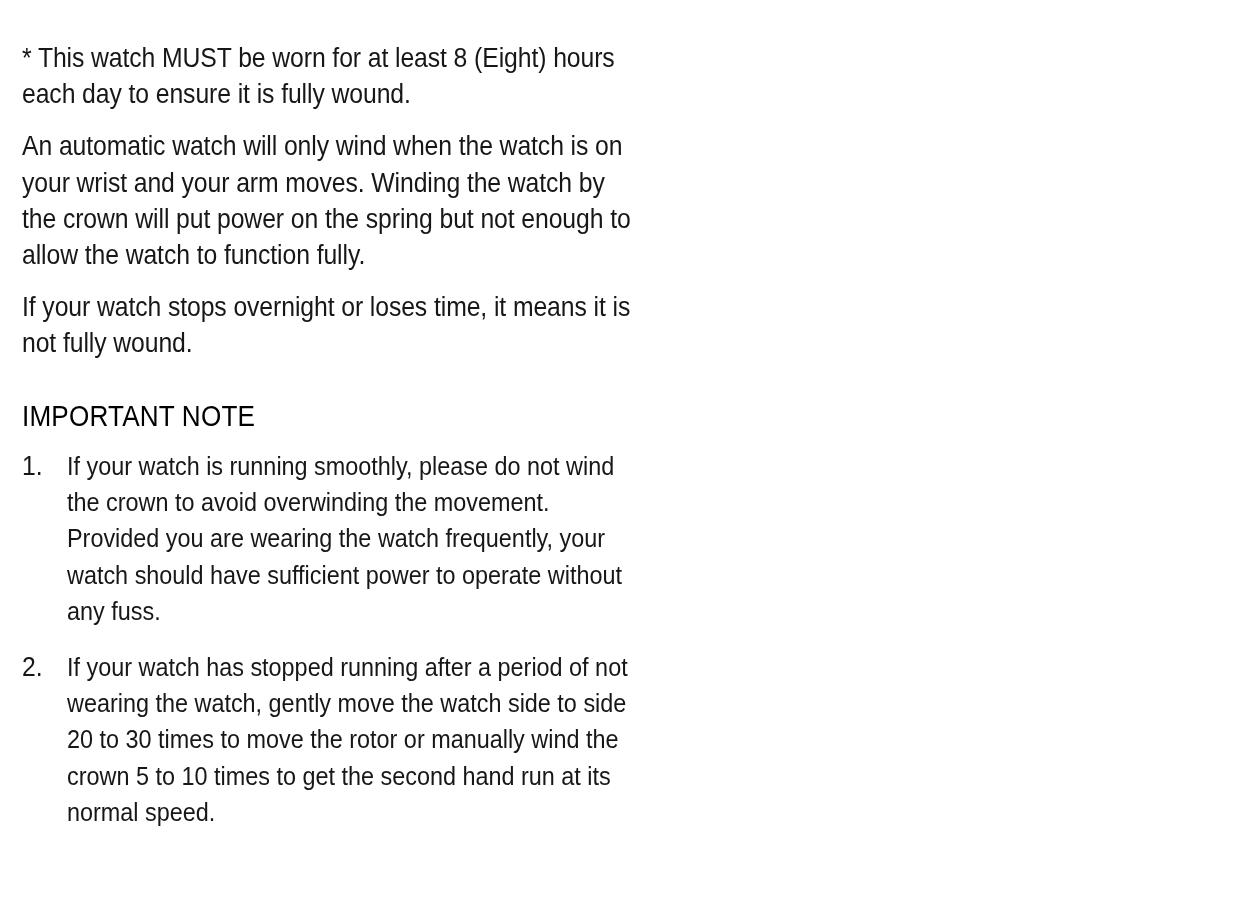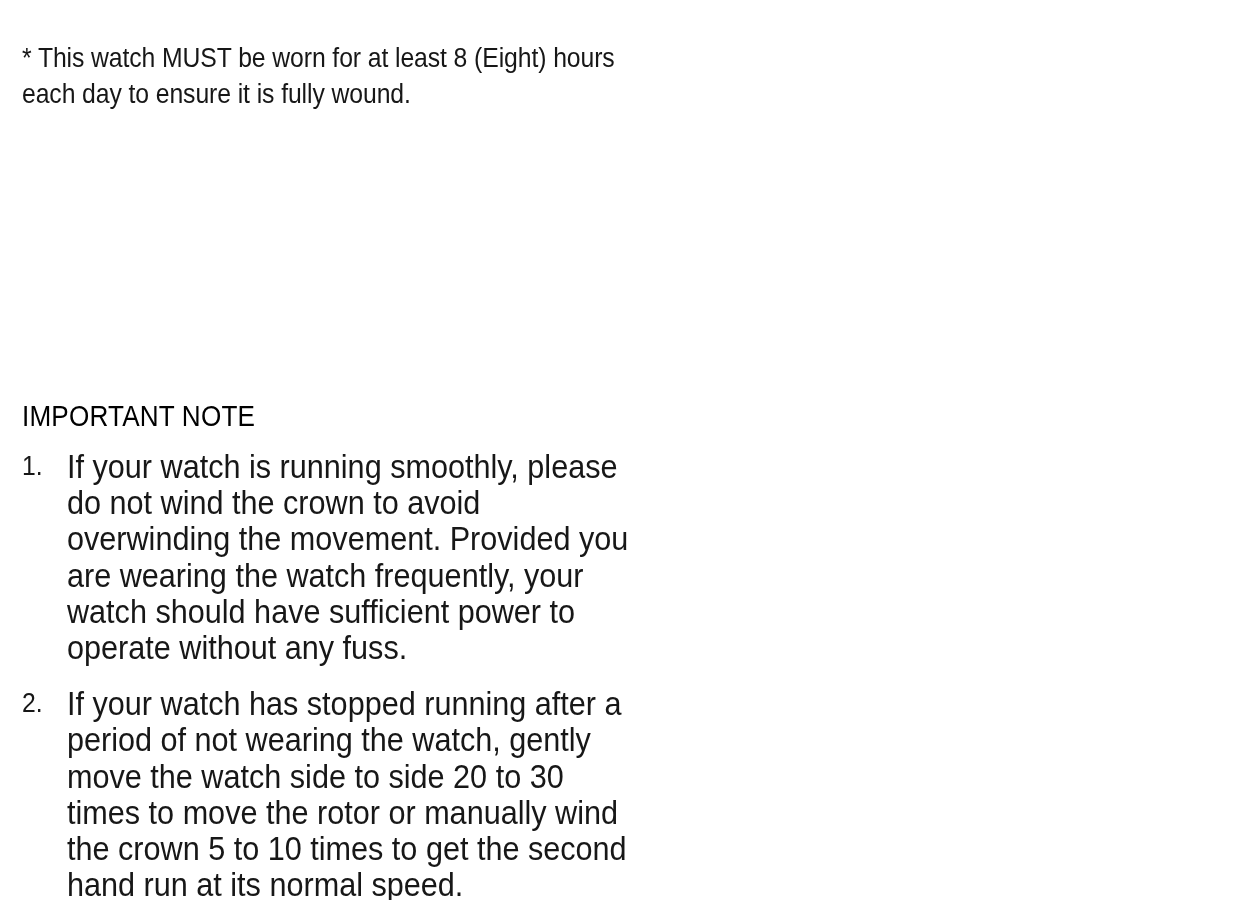--- a/index.html
+++ b/index.html
@@ -42,39 +42,45 @@
   .block-impnote-h{position:absolute;left:22px;top:400px;}
   .block-list-left{position:absolute;left:0;top:448px;}
 
   
   .olrow{display:flex;align-items:flex-start;}
   .olnum{
     font-size:27.5px;line-height:36.2px;
     flex:0 0 auto;text-align:left;color:#171717;
   }
   .oltext{
-    font-size:34px;line-height:36.2px;
+    font-size:26px;line-height:36.2px;
     color:#171717;
   }
   
   .list-left .olrow{margin-bottom:0;}
   .list-left .olnum{width:45px;margin-left:22px;}
   .list-left .oltext{width:640px;}
   .list-left .gap{height:20px;}
 </style>
 </head>
 <body>
 
 <div class="page">
 
   <div class="col col-left">
 
     <div class="block-top">
       <p class="para para-left">
         <span class="cond">* This watch MUST be worn for at least 8 (Eight) hours each day to ensure it is fully wound.</span>
+      </p>
+      <p class="para para-left">
+        <span class="cond">An automatic watch will only wind when the watch is on your wrist and your arm moves. Winding the watch by the crown will put power on the spring but not enough to allow the watch to function fully.</span>
+      </p>
+      <p class="para para-left">
+        <span class="cond">If your watch stops overnight or loses time, it means it is not fully wound.</span>
       </p>
     </div>
 
     <div class="block-impnote-h">
       <div class="heading">
           <span class="cond">IMPORTANT NOTE</span>
         </div>
     </div>
 
     <div class="block-list-left list-left">

